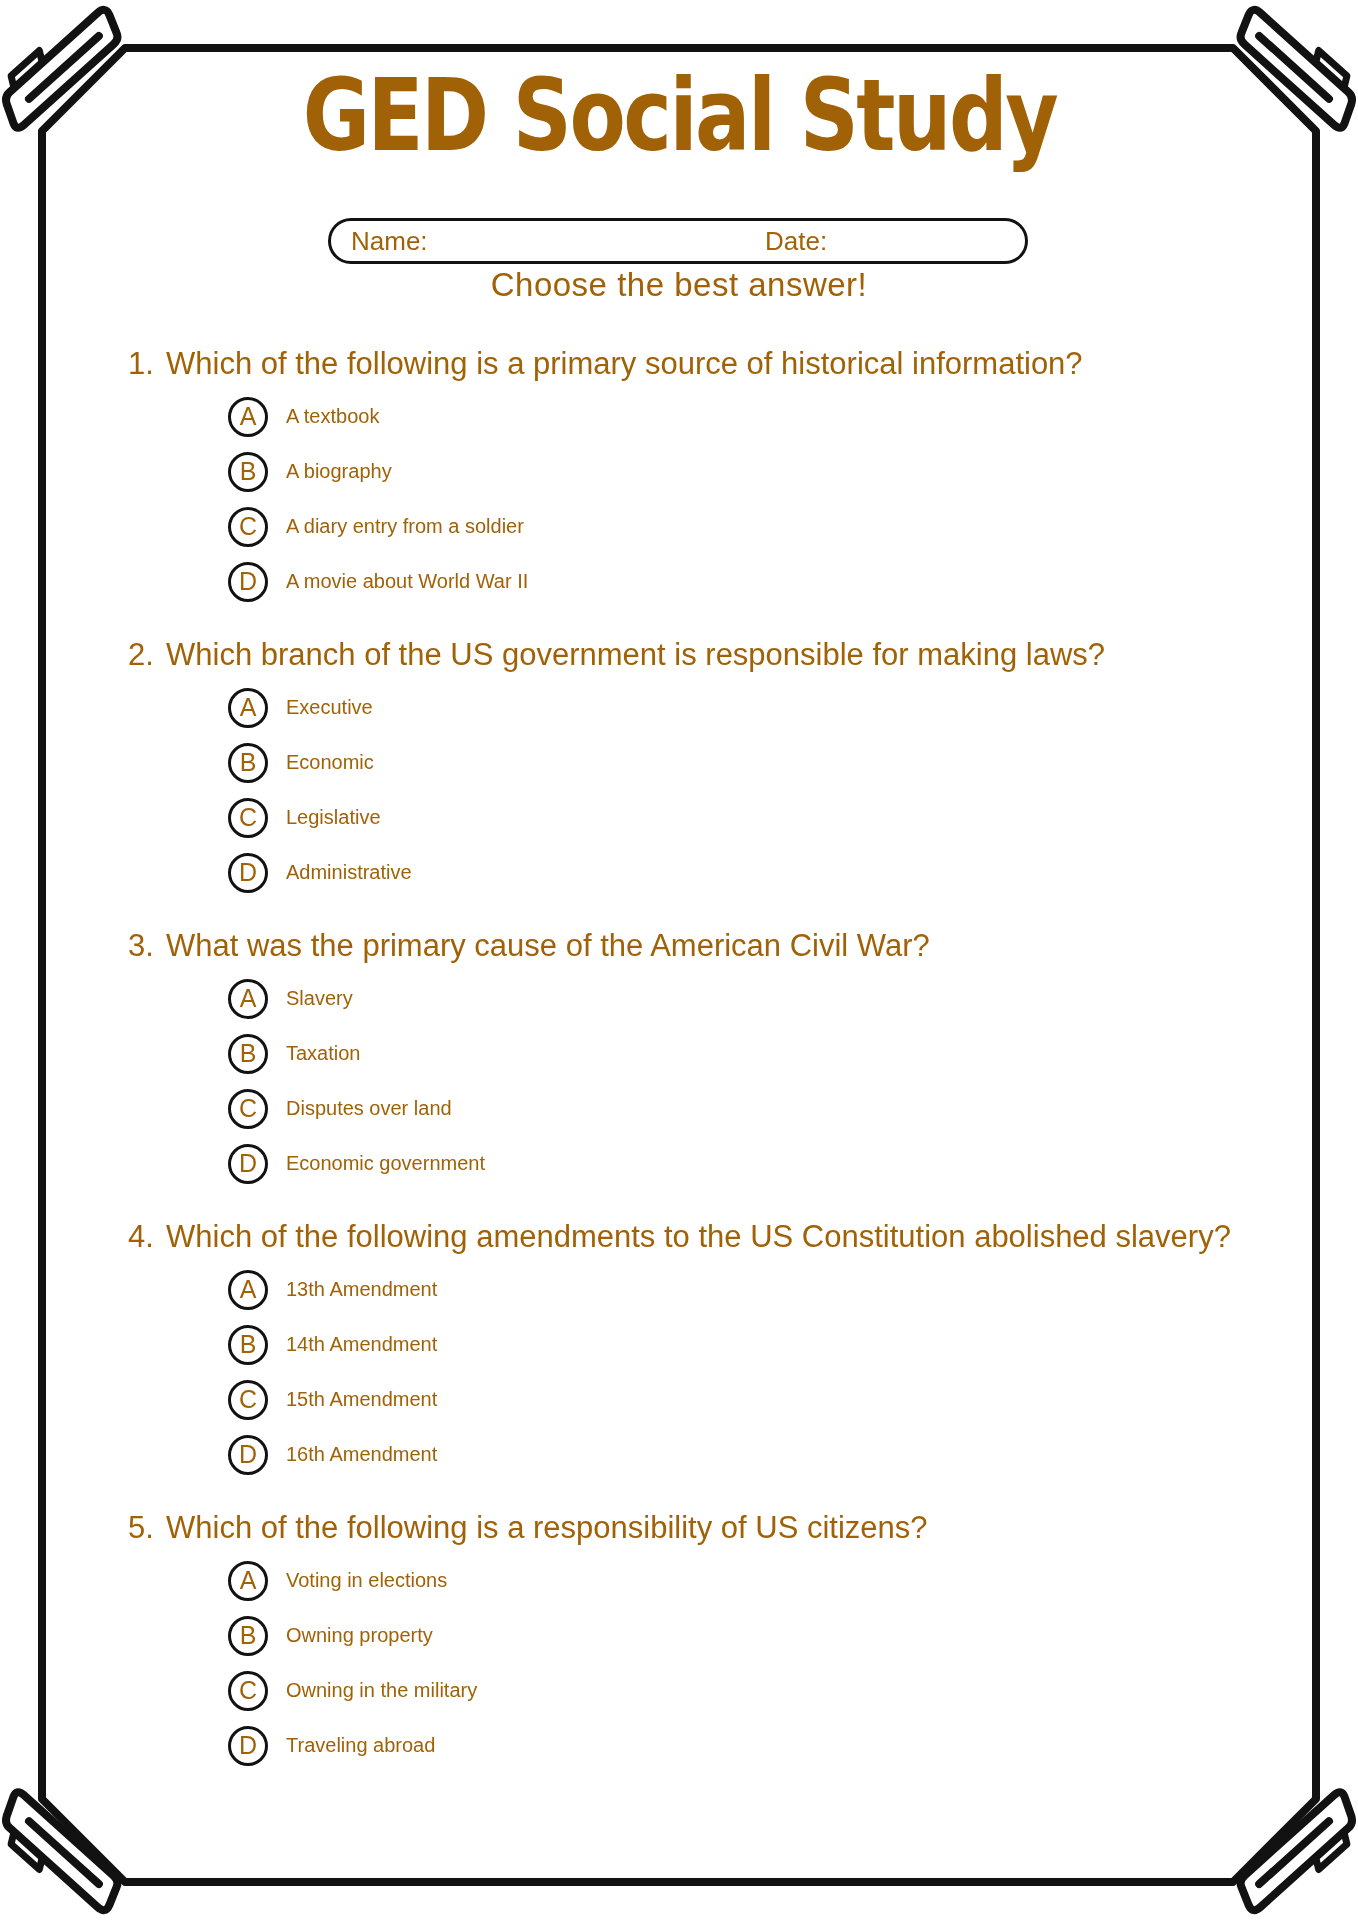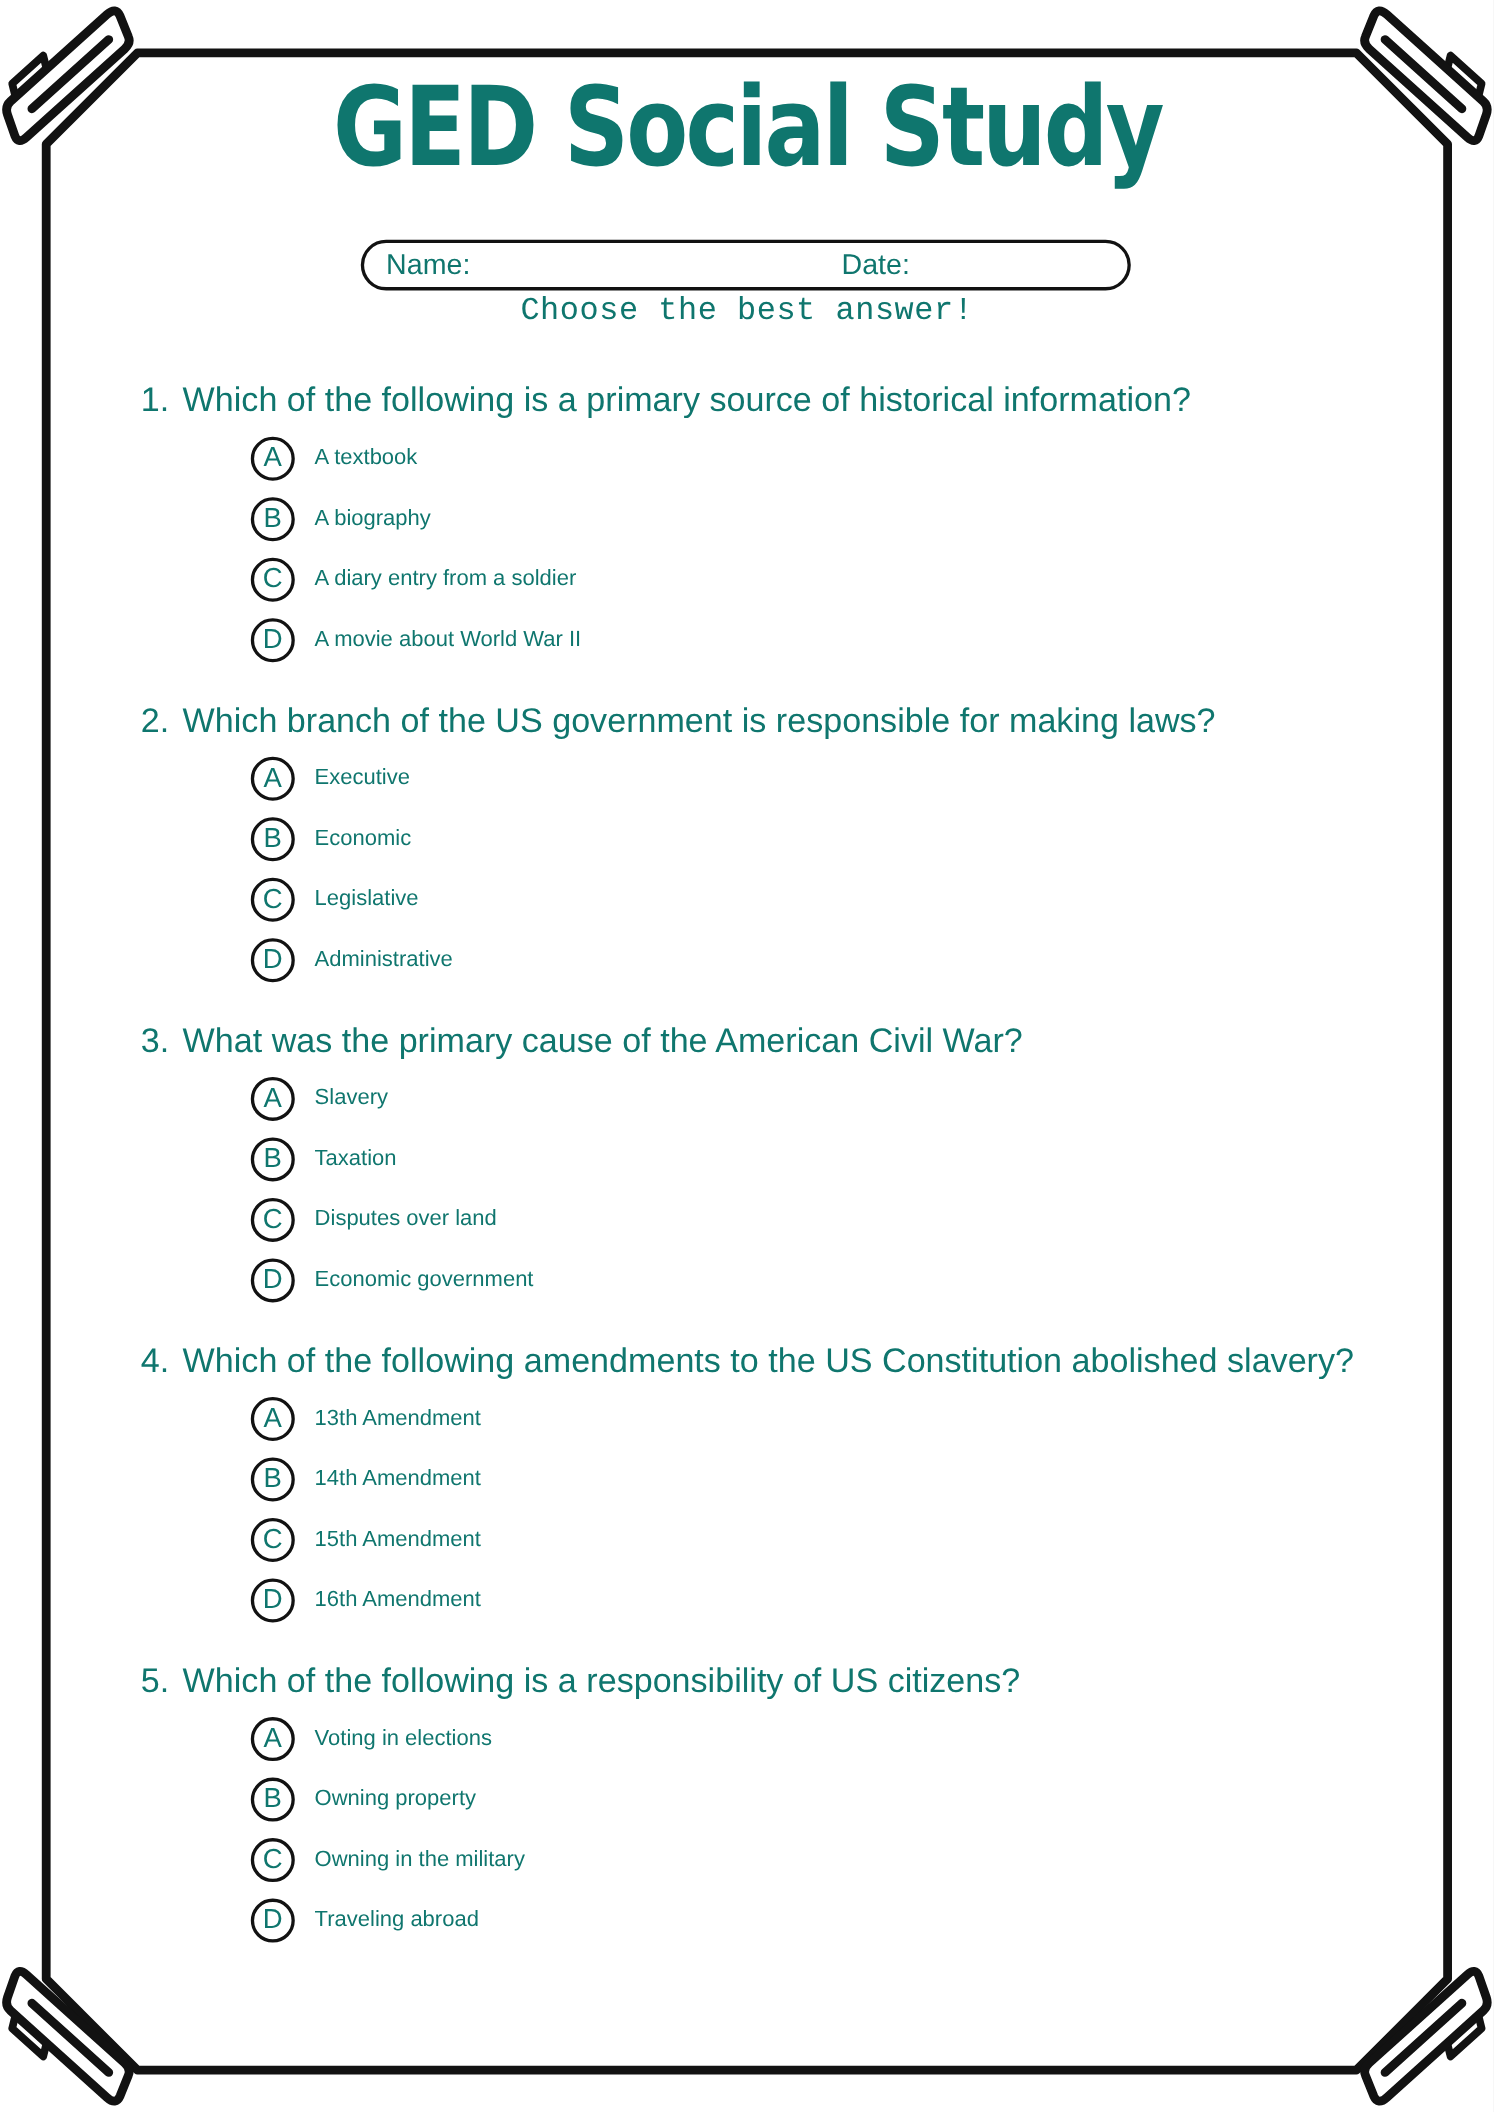--- a/index.html
+++ b/index.html
@@ -1,18 +1,18 @@
 <!DOCTYPE html>
 <html><head>
 <meta charset="utf-8">
 <style>
   html,body{margin:0;padding:0;background:#e8e8e8;}
   .page{
     position:relative;width:1358px;height:1920px;background:#ffffff;
-    font-family:"Liberation Sans",sans-serif;color:#0f766e;overflow:hidden;
+    font-family:"Liberation Sans",sans-serif;color:#a16207;overflow:hidden;
     margin:0 auto;
   }
   .frame-svg{position:absolute;left:0;top:0;width:1358px;height:1920px;}
   .title-wrap{position:absolute;top:58px;left:0;width:100%;text-align:center;}
   .title{
     display:inline-block;font-family:"DejaVu Sans",sans-serif;font-weight:bold;
     font-size:100px;line-height:1.16;letter-spacing:-3px;
     transform:scaleX(0.82);transform-origin:center;white-space:nowrap;
   }
   .namedate{
@@ -23,21 +23,21 @@
     position:absolute;top:50%;transform:translateY(-50%);
     font-size:26px;font-family:"Liberation Sans",sans-serif;
   }
   .nd-name{left:20px;}
   .nd-date{left:434px;}
   .nd-fill{position:absolute;top:4px;height:34px;}
   .nd-fill-name{left:130px;width:290px;}
   .nd-fill-date{left:530px;width:150px;}
   .instruction{
     position:absolute;top:266px;left:0;width:100%;text-align:center;
-    font-family:Liberation Mono, monospace;font-size:29px;letter-spacing:0.5px;
+    font-family:Liberation Sans, sans-serif;font-size:33px;letter-spacing:0.5px;
   }
   .questions{position:absolute;top:318px;left:128px;right:62px;}
   .q{display:flex;margin-top:26px;font-size:31px;line-height:39px;}
   .qnum{flex:0 0 38px;}
   .qtext{flex:1;}
   .opt{display:flex;align-items:center;height:55px;padding-left:100px;}
   .opt.first{margin-top:6px;}
   .bubble{
     flex:0 0 40px;width:40px;height:40px;border:3px solid #121212;border-radius:50%;
     box-sizing:border-box;display:flex;align-items:center;justify-content:center;

